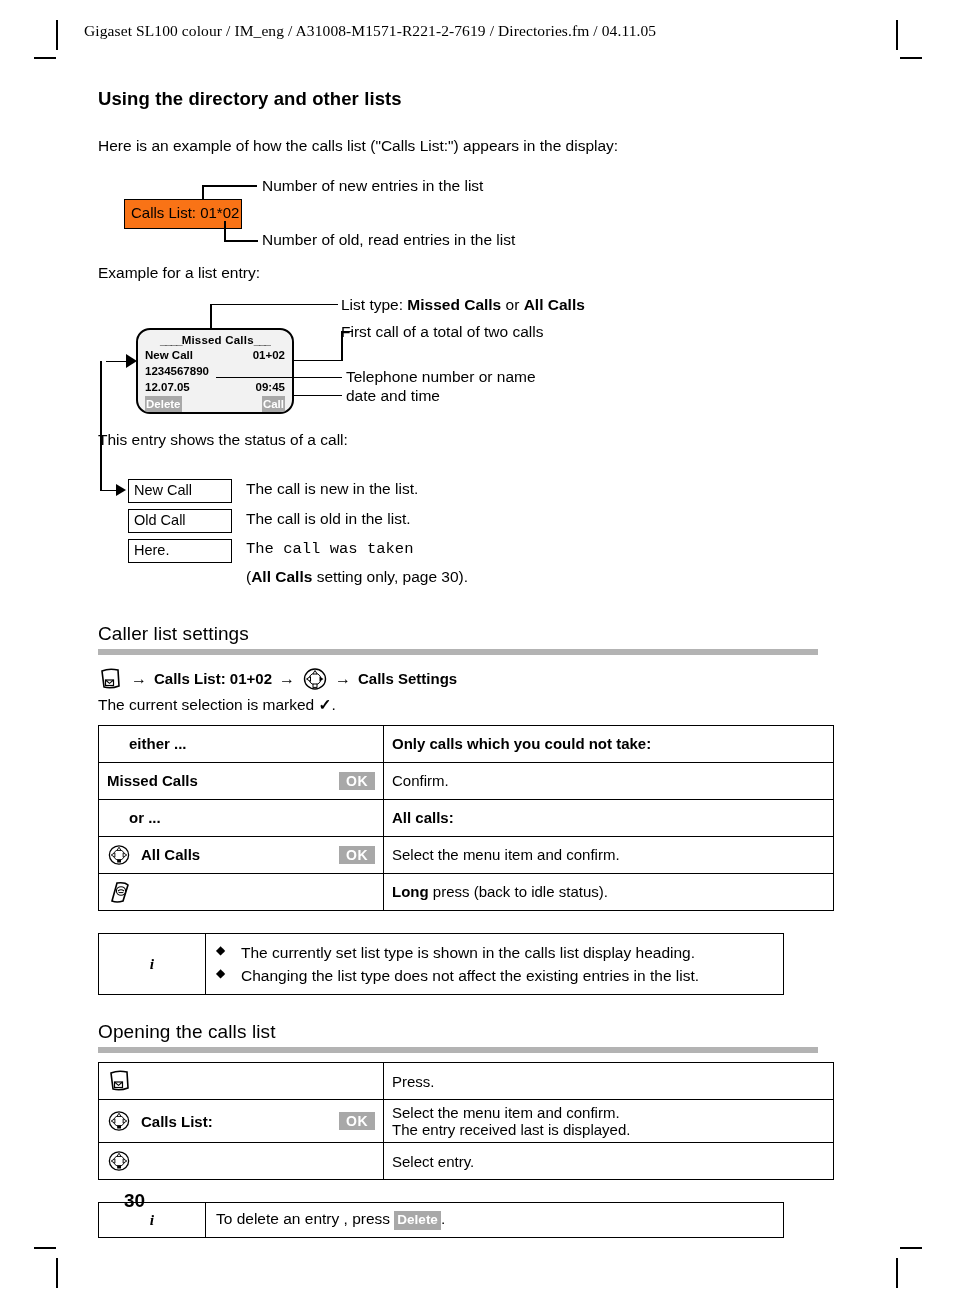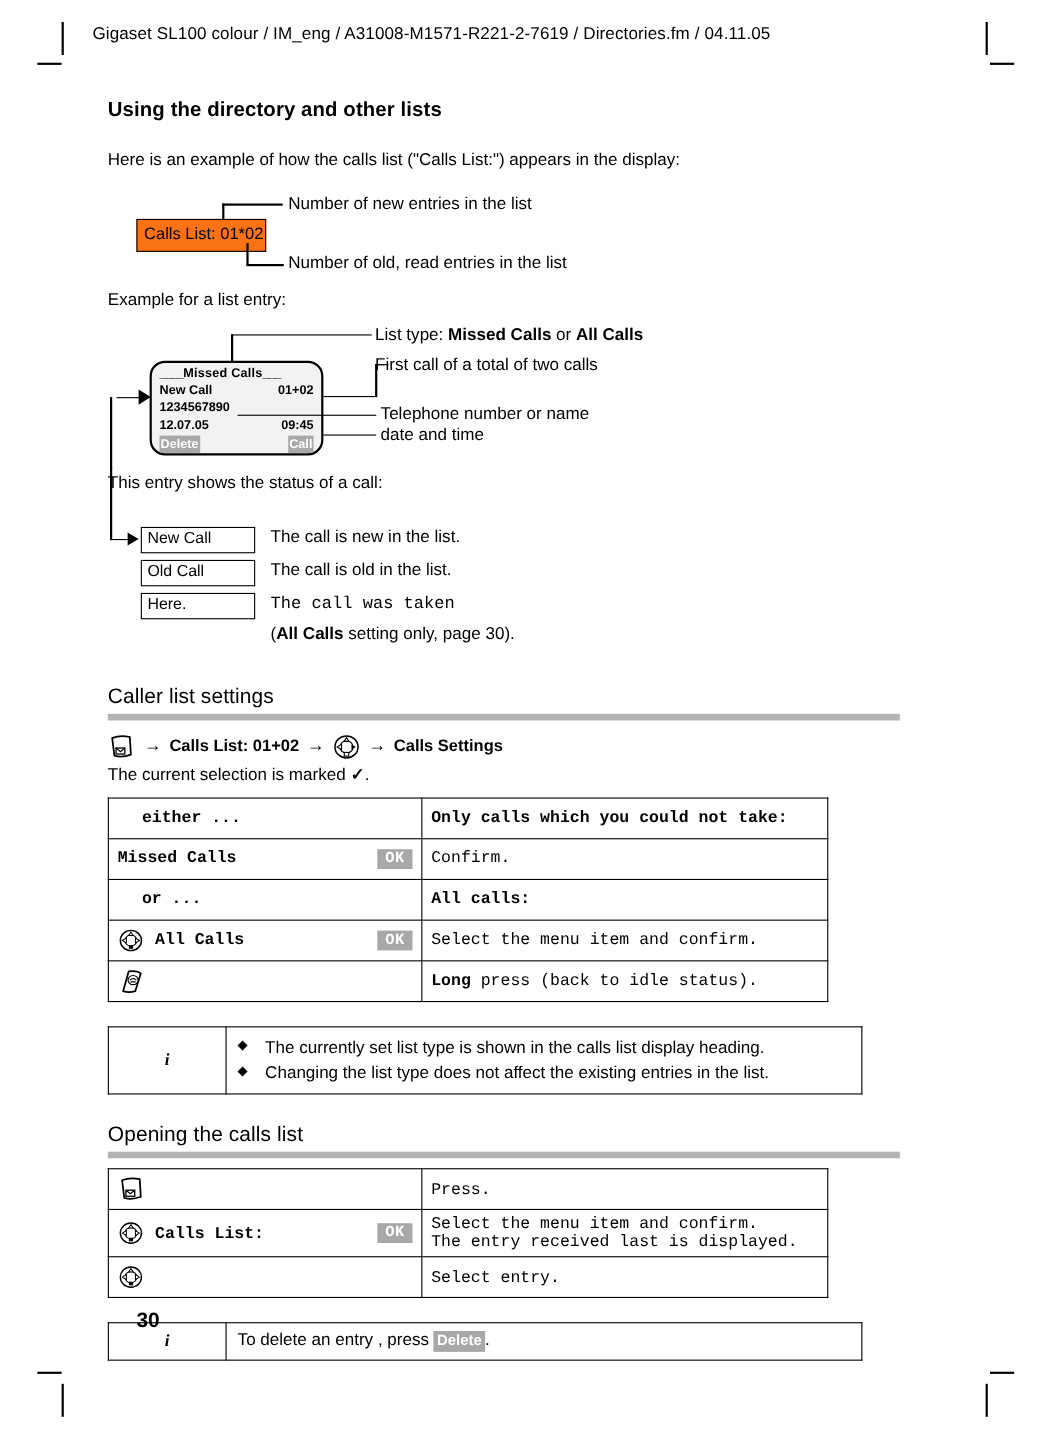--- a/index.html
+++ b/index.html
@@ -11,21 +11,21 @@
   .page{position:absolute;left:0;top:0;width:954px;height:1307px;}
 
   
   .cm{position:absolute;background:#000;}
   .cm-v{width:2px;height:30px;}
   .cm-h{height:2px;width:22px;}
 
   
   .header{
     position:absolute;left:84px;top:22px;width:790px;
-    font-size:15.5px;letter-spacing:0.1px;white-space:nowrap;
+    font-size:15.5px;letter-spacing:0.1px;white-space:nowrap;font-family:Liberation Serif, serif;
   }
 
   
   .col{position:absolute;left:98px;top:88px;width:720px;}
 
   h1.sec{
     font-size:18.5px;font-weight:bold;margin:0 0 26px 0;letter-spacing:.1px;
   }
   h2.sub{
     font-size:19px;font-weight:normal;margin:0;letter-spacing:.1px;
@@ -48,21 +48,21 @@
 
   
   .diag2{position:relative;height:128px;margin-top:14px;}
   .lcd{
     position:absolute;left:38px;top:30px;width:158px;height:86px;
     border:2.2px solid #000;border-radius:14px;background:#f2f2f2;
     box-sizing:border-box;padding:3px 7px 0 7px;
     font-size:11.5px;font-weight:bold;font-family:"Liberation Sans", sans-serif;
     overflow:hidden;
   }
-  .lcd-title{letter-spacing:.2px;position:relative;height:14px;line-height:14px;}
+  .lcd-title{text-align:center;letter-spacing:.2px;position:relative;height:14px;line-height:14px;}
   .lcd-title .u{letter-spacing:-1px;}
   .lcd-row{display:flex;justify-content:space-between;height:16px;line-height:16px;}
   .lcd-soft{display:flex;justify-content:space-between;height:16px;line-height:16px;margin-top:1px;}
   .softkey{background:#a8a8a8;color:#fff;padding:0 1px;}
   .arrow-head{
     position:absolute;width:0;height:0;
     border-top:7px solid transparent;border-bottom:7px solid transparent;
     border-left:11px solid #000;
   }
 
@@ -74,23 +74,22 @@
     font-size:14.5px;line-height:21px;padding-left:5px;
   }
   .statdesc{position:absolute;left:148px;font-size:15.5px;white-space:nowrap;}
 
   
   .path{display:flex;align-items:center;gap:7px;font-size:15px;font-weight:bold;height:30px;}
   .path .arr{font-size:16px;font-weight:bold;}
 
   
   table.op{
-    border-collapse:collapse;width:655px;margin-top:9px;
+    border-collapse:collapse;width:736px;margin-top:9px;
     table-layout:fixed;
-    font-family:Liberation Mono, monospace;
   }
   table.op td{
     border:1.4px solid #000;font-size:15px;padding:4px 8px;
     vertical-align:middle;height:28px;
   }
   td.c1{width:268px;}
   .c1inner{display:flex;align-items:center;justify-content:space-between;gap:6px;}
   .c1left{display:flex;align-items:center;gap:10px;}
   .b{font-weight:bold;}
   .center-ind{padding-left:22px;}

